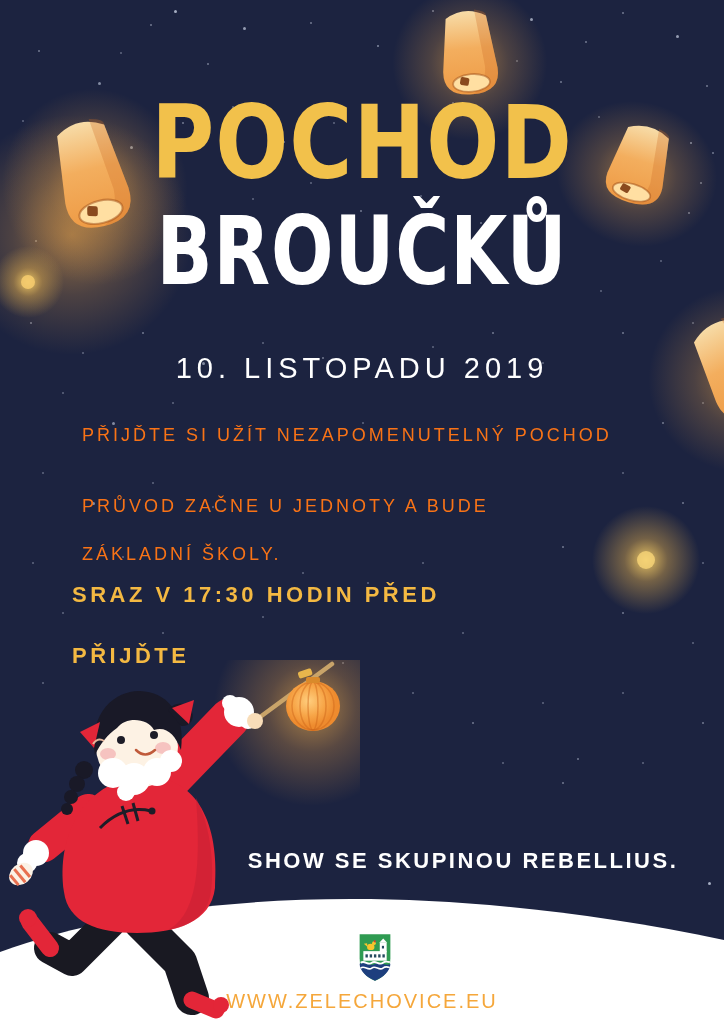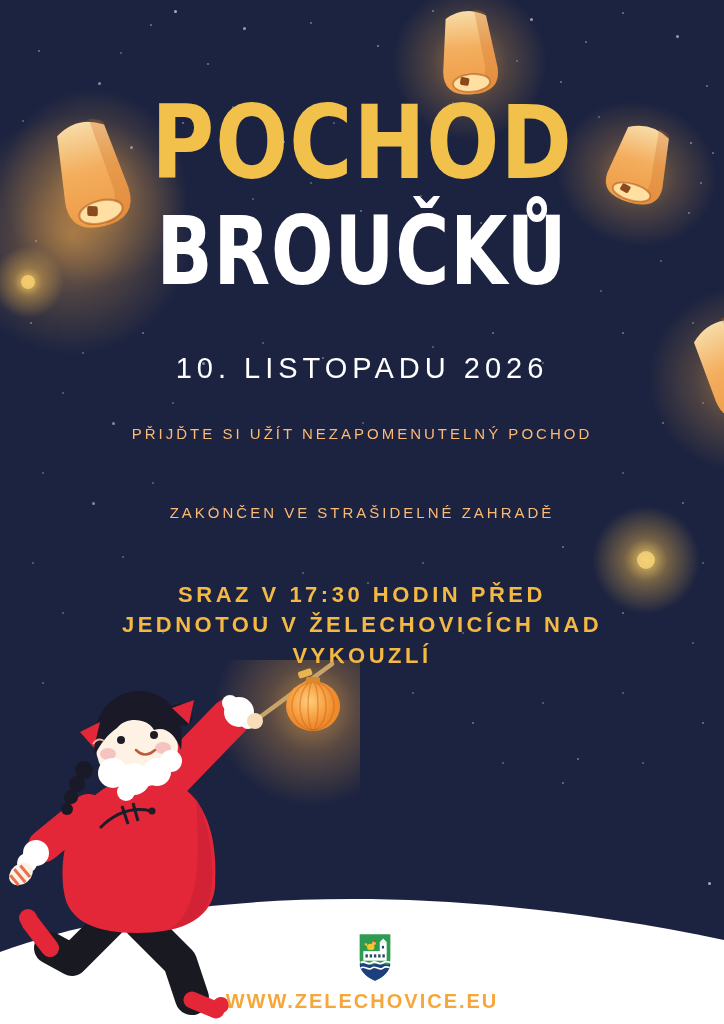--- a/index.html
+++ b/index.html
@@ -10,29 +10,29 @@
   }
   .star{position:absolute;border-radius:50%;background:#C7D0E2;}
   #decor-svg{position:absolute;left:0;top:0;}
   .title{position:absolute;width:100%;text-align:center;color:#F2C14B;
     font-family:"DejaVu Sans",sans-serif;font-weight:800;letter-spacing:1px;line-height:1;}
   .title-1{top:100px;font-size:86px;transform:scaleY(1.18);}
   .title-2{top:212px;font-size:80px;color:#FFFFFF;transform:scale(.92,1.18);}
   .date{position:absolute;top:352px;width:100%;text-align:center;color:#FFFFFF;
     font-size:29px;letter-spacing:5px;font-weight:400;}
   .description{position:absolute;top:424px;left:50%;transform:translateX(-50%);
-    width:560px;text-align:center;color:#fdba74;font-size:15px;letter-spacing:3px;
+    width:560px;text-align:left;color:#f97316;font-size:18px;letter-spacing:3px;
     line-height:1.32;font-weight:400;}
   .meeting{position:absolute;top:580px;left:50%;transform:translateX(-50%);
-    width:580px;text-align:center;color:#F4B942;font-size:22px;font-weight:700;
+    width:580px;color:#F4B942;font-size:22px;font-weight:700;
     letter-spacing:3.5px;line-height:1.38;}
   .show{position:absolute;top:816px;left:207px;width:512px;text-align:center;
     color:#FFFFFF;font-size:22px;font-weight:700;letter-spacing:2.5px;line-height:1.35;}
   .website{position:absolute;top:990px;width:100%;text-align:center;color:#F5A73B;
-    font-size:20px;font-weight:700;letter-spacing:2px;cursor:pointer;}
+    font-size:20px;font-weight:400;letter-spacing:2px;cursor:pointer;}
   #hill-svg{position:absolute;left:0;top:860px;}
   #crest-svg{position:absolute;left:356px;top:931px;}
   #girl-svg{position:absolute;left:0;top:660px;}
 </style>
 </head>
 <body>
 
 <div class="poster">
 
   <div id="star-field">
@@ -162,27 +162,27 @@
 
     <circle cx="28" cy="282" r="36" fill="url(#ballGlow)"></circle>
     <circle cx="28" cy="282" r="7" fill="rgba(247,205,110,0.85)"></circle>
     <circle cx="646" cy="560" r="54" fill="url(#ballGlow)"></circle>
     <circle cx="646" cy="560" r="9" fill="rgba(249,214,120,0.8)"></circle>
   </svg>
 
   <div class="title title-1">POCHOD</div>
   <div class="title title-2">BROUČKŮ</div>
 
-  <div class="date">10. LISTOPADU 2026</div>
-
-  <div class="description"><span>PŘIJĎTE SI UŽÍT NEZAPOMENUTELNÝ POCHOD</span><br><br><br><br><span>ZAKONČEN VE STRAŠIDELNÉ ZAHRADĚ</span><br></div>
-
-  <div class="meeting"><span>SRAZ V 17:30 HODIN PŘED</span><br><span>JEDNOTOU V ŽELECHOVICÍCH NAD</span><br><span>VYKOUZLÍ</span></div>
-
-  <div class="show"><br></div>
+  <div class="date">10. LISTOPADU 2019</div>
+
+  <div class="description"><span>PŘIJĎTE SI UŽÍT NEZAPOMENUTELNÝ POCHOD</span><br><br><br><span>PRŮVOD ZAČNE U JEDNOTY A BUDE</span><br><br><span>ZÁKLADNÍ ŠKOLY.</span></div>
+
+  <div class="meeting"><span>SRAZ V 17:30 HODIN PŘED</span><br><br><span>PŘIJĎTE</span></div>
+
+  <div class="show"><br><span>SHOW SE SKUPINOU REBELLIUS.</span></div>
 
   <svg id="hill-svg" width="724" height="164" viewBox="0 0 724 164">
     <path d="M0 92 C 170 30 430 18 724 80 L 724 164 L 0 164 Z" fill="#FFFFFF"></path>
   </svg>
 
   <svg id="crest-svg" width="38" height="53" viewBox="0 0 70 100">
     <path d="M6 6 H64 V52 C64 76 50 88 35 94 C20 88 6 76 6 52 Z" fill="#2F9B52"></path>
     <path d="M6 62 C16 56 26 68 36 62 C46 56 56 68 64 62 C64 76 50 88 35 94 C20 88 6 76 6 62 Z" fill="#1D3F7E"></path>
     <path d="M8 60 C15 54 22 66 29 60 C36 54 43 66 50 60 C55 56 60 58 63 59" stroke="#FFFFFF" stroke-width="3.5" fill="none"></path>
     <path d="M8 70 C15 64 22 76 29 70 C36 64 43 76 50 70 C55 66 60 68 63 69" stroke="#FFFFFF" stroke-width="3" fill="none"></path>

